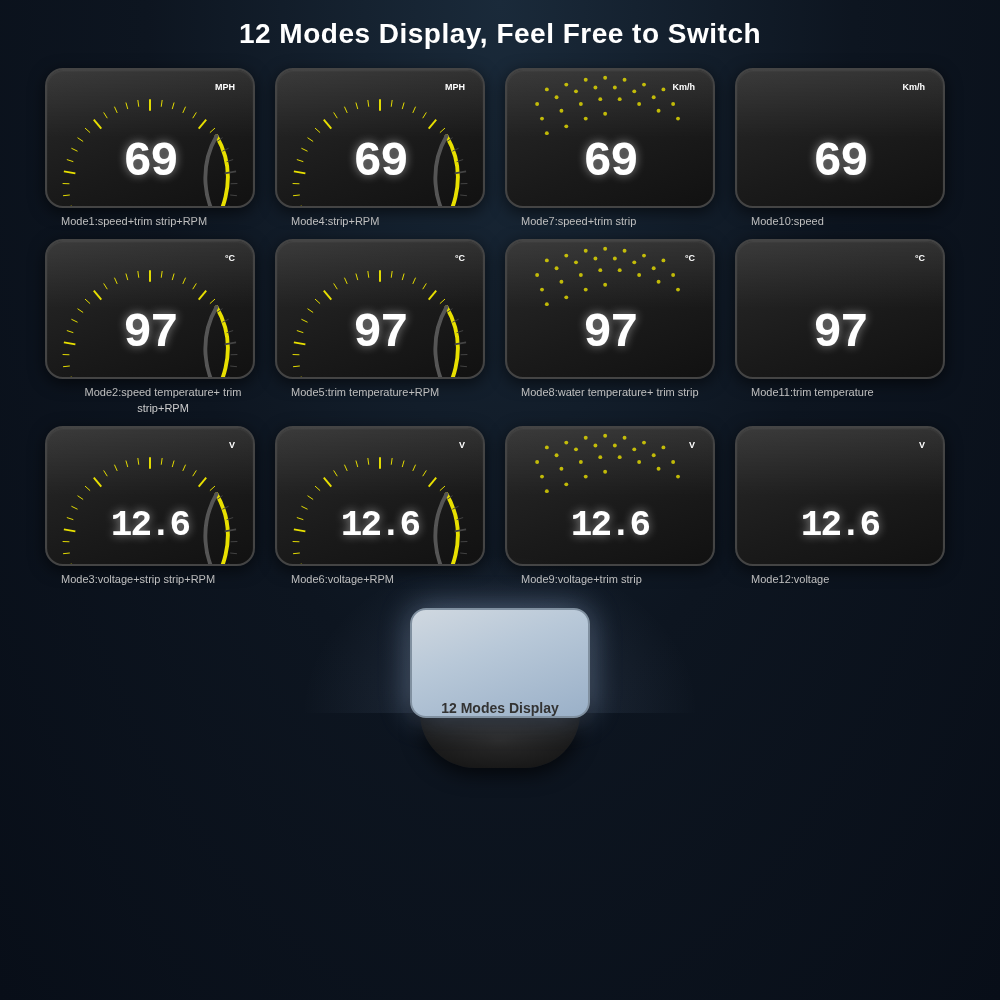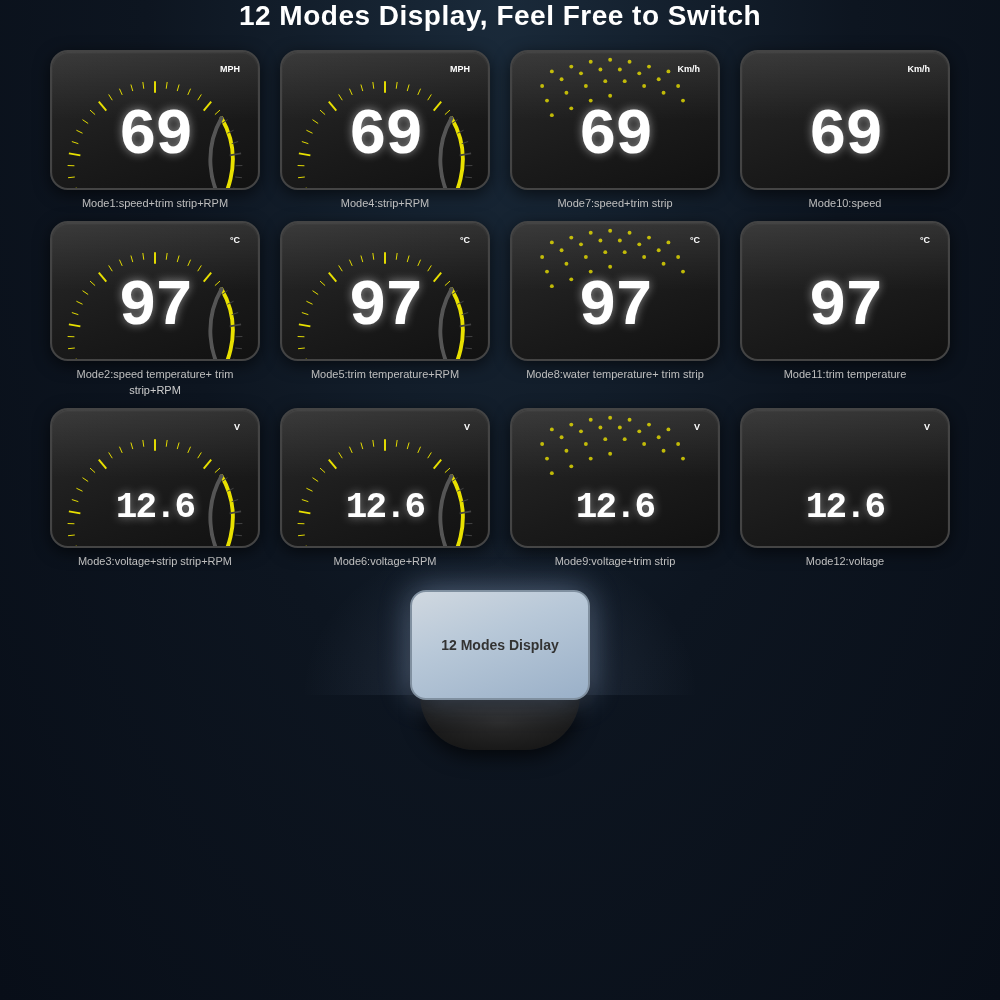--- a/index.html
+++ b/index.html
@@ -12,36 +12,37 @@
       display: flex;
       flex-direction: column;
       align-items: center;
     }
 
     .page-title {
       color: #fff;
       font-size: 28px;
       font-weight: bold;
       text-align: center;
+      margin-top: 18px;
       margin-bottom: 18px;
       letter-spacing: 0.5px;
     }
 
     .grid {
       display: grid;
       grid-template-columns: repeat(4, 220px);
       grid-template-rows: repeat(3, auto);
       gap: 10px 10px;
       padding: 0 20px;
     }
 
     .mode-cell {
       display: flex;
       flex-direction: column;
-      align-items: center;
+      align-items: flex-start;
     }
 
     .display-screen {
       width: 210px;
       height: 140px;
       background: linear-gradient(160deg, #2a2a2a 0%, #1a1a1a 60%, #111 100%);
       border-radius: 18px;
       border: 2px solid #444;
       position: relative;
       overflow: hidden;
@@ -62,30 +63,31 @@
       pointer-events: none;
     }
 
     .mode-label {
       color: #ccc;
       font-size: 11px;
       text-align: center;
       margin-top: 6px;
       line-height: 1.4;
       max-width: 210px;
+      margin-left: 16px;
     }
 
     .speed-value {
       position: absolute;
       bottom: 20px;
       left: 50%;
       transform: translateX(-50%);
       color: #fff;
       font-family: 'Courier New', monospace;
-      font-size: 64px;
+      font-size: 48px;
       font-weight: bold;
       letter-spacing: -2px;
       text-shadow: 0 0 10px rgba(255,255,255,0.5);
       line-height: 1;
       white-space: nowrap;
     }
 
     .speed-value.voltage {
       font-size: 36px;
     }
@@ -114,21 +116,21 @@
       align-items: center;
     }
 
     .hud-screen {
       width: 180px;
       height: 110px;
       background: linear-gradient(160deg, #d0d8e0 0%, #b8c8d8 40%, #9ab0c8 100%);
       border-radius: 16px;
       border: 2px solid #8090a0;
       display: flex;
-      align-items: center;
+      align-items: flex-end;
       justify-content: center;
       box-shadow: 0 0 30px rgba(180,210,255,0.4), 0 4px 10px rgba(0,0,0,0.5);
       position: relative;
       z-index: 2;
     }
 
     .hud-screen-label {
       color: #333;
       font-size: 14px;
       font-weight: bold;

